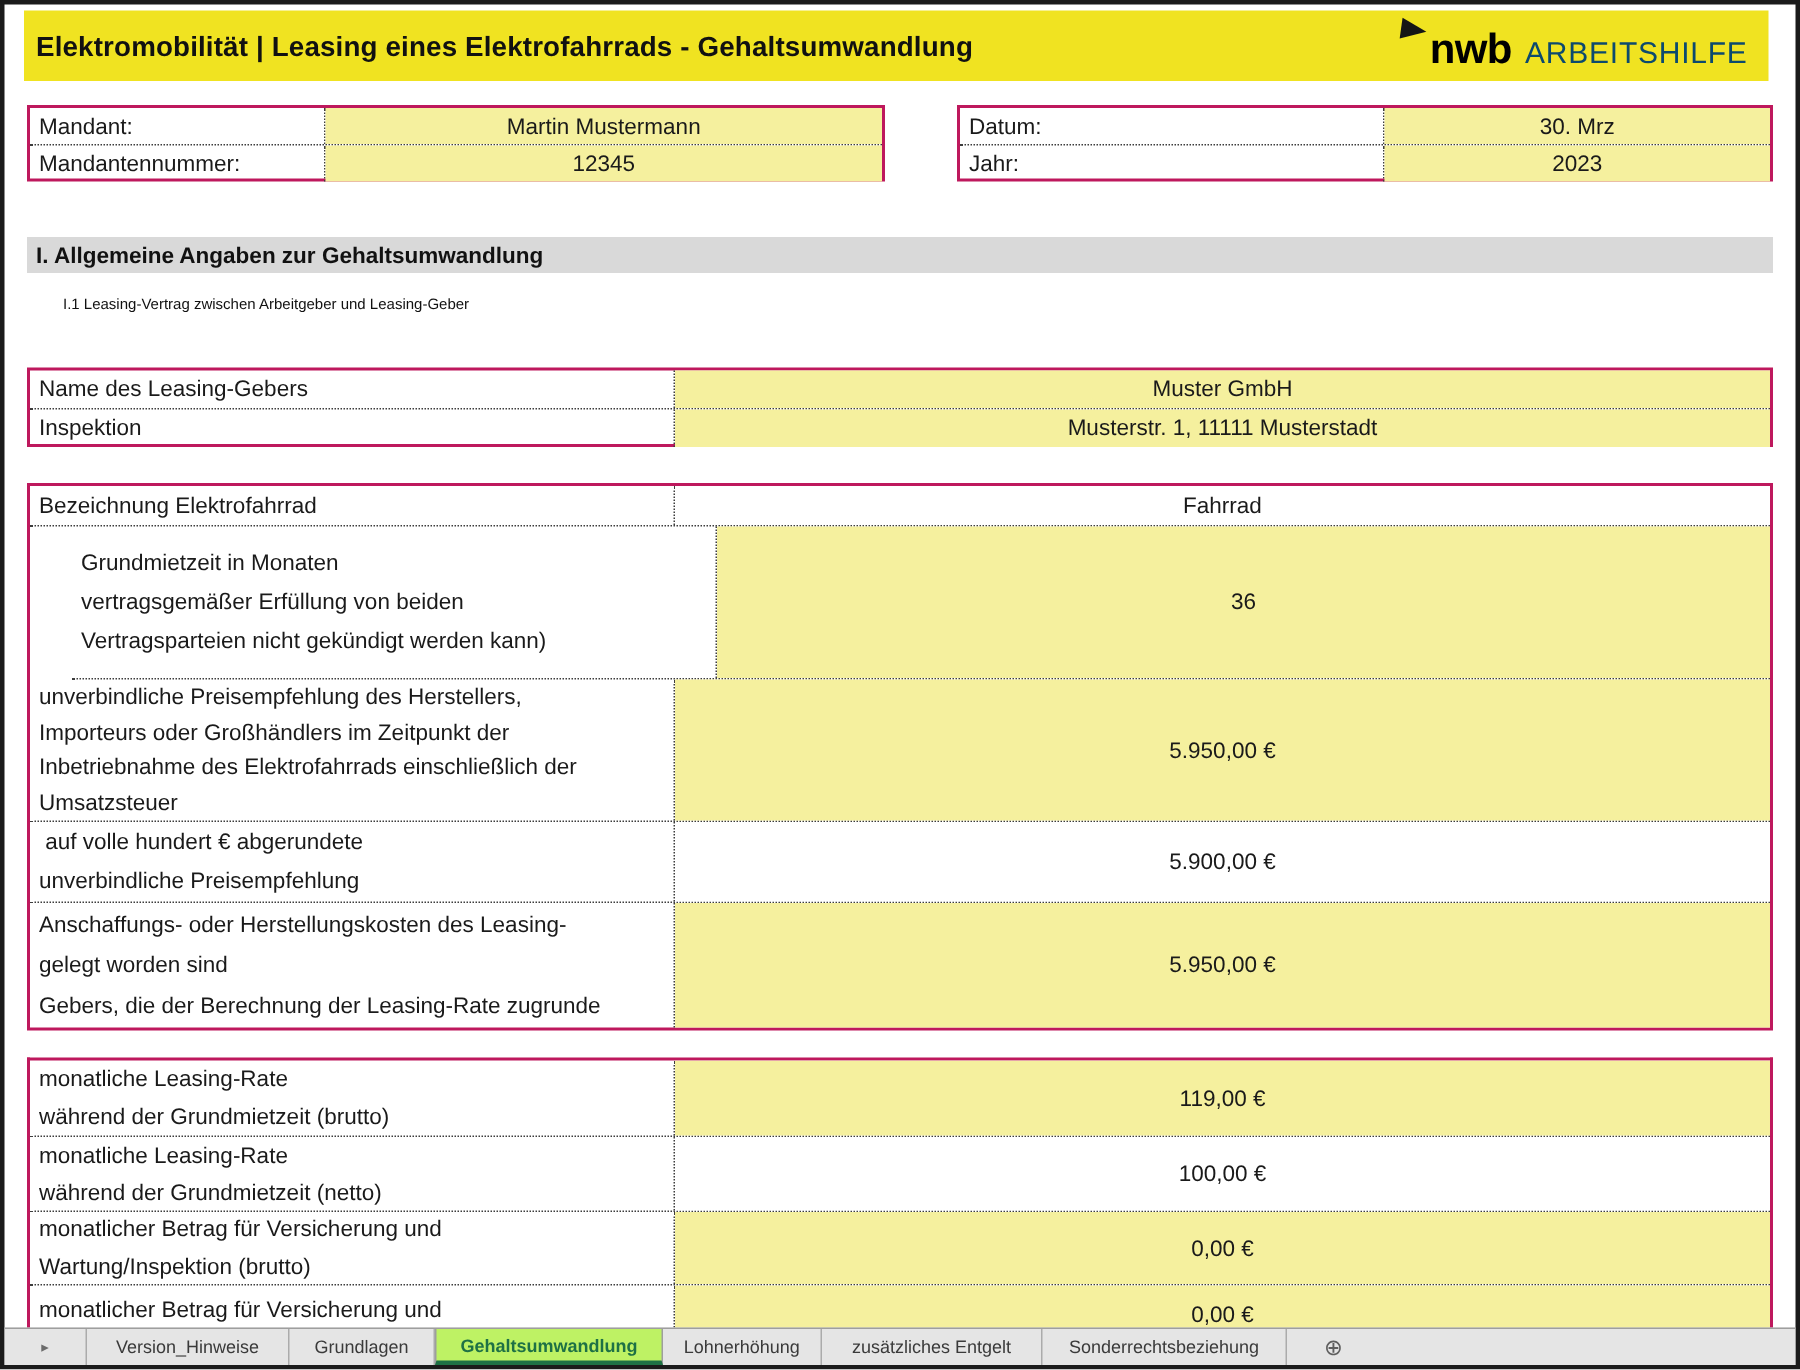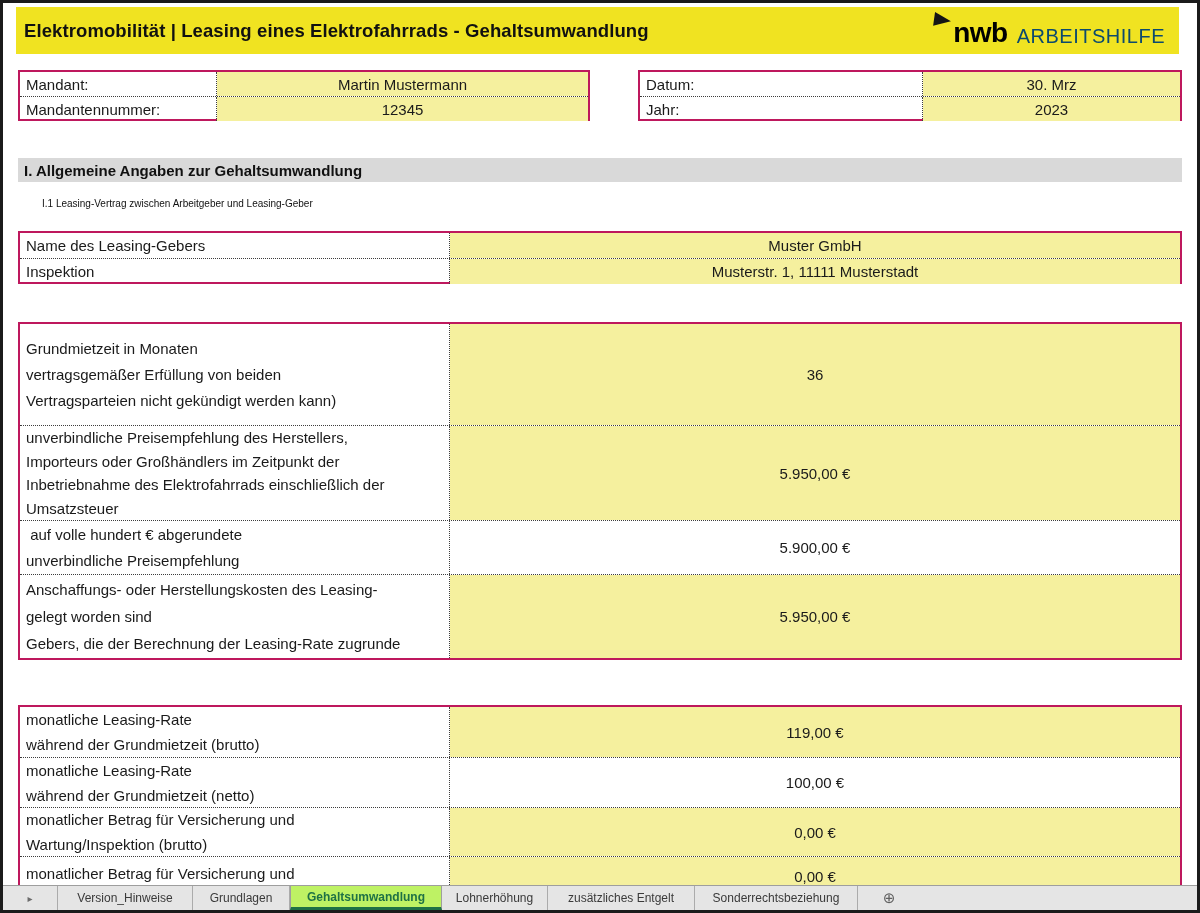--- a/index.html
+++ b/index.html
@@ -55,29 +55,29 @@
 
   
   .section-bar {
     position:absolute; left:15px; top:155px; width:1164px; height:24px;
     background:#D9D9D9; display:flex; align-items:center;
     font-size:15px; font-weight:bold; padding-left:6px; color:#111;
   }
   .subsection { position:absolute; left:17px; top:195px; font-size:10px; font-weight:normal; color:#111;margin-left:22px; }
 
   
-  .geber-tbl { left:15px; top:228px; width:1164px; height:53px; }
+  .geber-tbl { left:15px; top:242px; width:1164px; height:53px; }
   .geber-tbl .t-row { height:25px; } .geber-tbl .t-row:first-child { height:26px; }
   .geber-tbl .t-label { width:430px; }
 
   
   .details-tbl { left:15px; top:319px; width:1164px; }
   .details-tbl .t-label { width:430px; }
   .d-r0 { height:27px; }
-  .d-r1 { height:102px; } .d-r1 .t-label { line-height:26px; }
+  .d-r1 { height:102px;margin-left:28px; } .d-r1 .t-label { line-height:26px; }
   .d-r2 { height:95px;  } .d-r2 .t-label { line-height:23.5px; }
   .d-r3 { height:54px;  } .d-r3 .t-label { line-height:26px; }
   .d-r4 { height:83px;  } .d-r4 .t-label { line-height:27px; }
 
   
   .rates-tbl { left:15px; top:702px; width:1164px; height:181px; overflow:hidden; border-bottom:none; }
   .rates-tbl .t-label { width:430px; line-height:25px; }
   .r-r0 { height:51px; } .r-r1 { height:50px; } .r-r2 { height:49px; }
   .r-r3 { height:50px; border-bottom:none; }
   .r-r3 .t-label { justify-content:flex-start; padding-top:4px; }
@@ -164,20 +164,26 @@
     </div>
     <div class="t-row">
       <div class="t-label">
           <span class="line">Inspektion</span>
         </div>
       <div class="t-value input">Musterstr. 1, 11111 Musterstadt</div>
     </div>
   </div>
 
   <div class="tbl details-tbl">
+    <div class="t-row d-r0">
+      <div class="t-label">
+        <span class="line">Bezeichnung Elektrofahrrad</span>
+      </div>
+      <div class="t-value">Fahrrad</div>
+    </div>
     <div class="t-row d-r1">
       <div class="t-label">
         <span class="line">Grundmietzeit in Monaten</span>
         <span class="line">vertragsgemäßer Erfüllung von beiden</span>
         <span class="line">Vertragsparteien nicht gekündigt werden kann)</span>
       </div>
       <div class="t-value input">36</div>
     </div>
     <div class="t-row d-r2">
       <div class="t-label">

